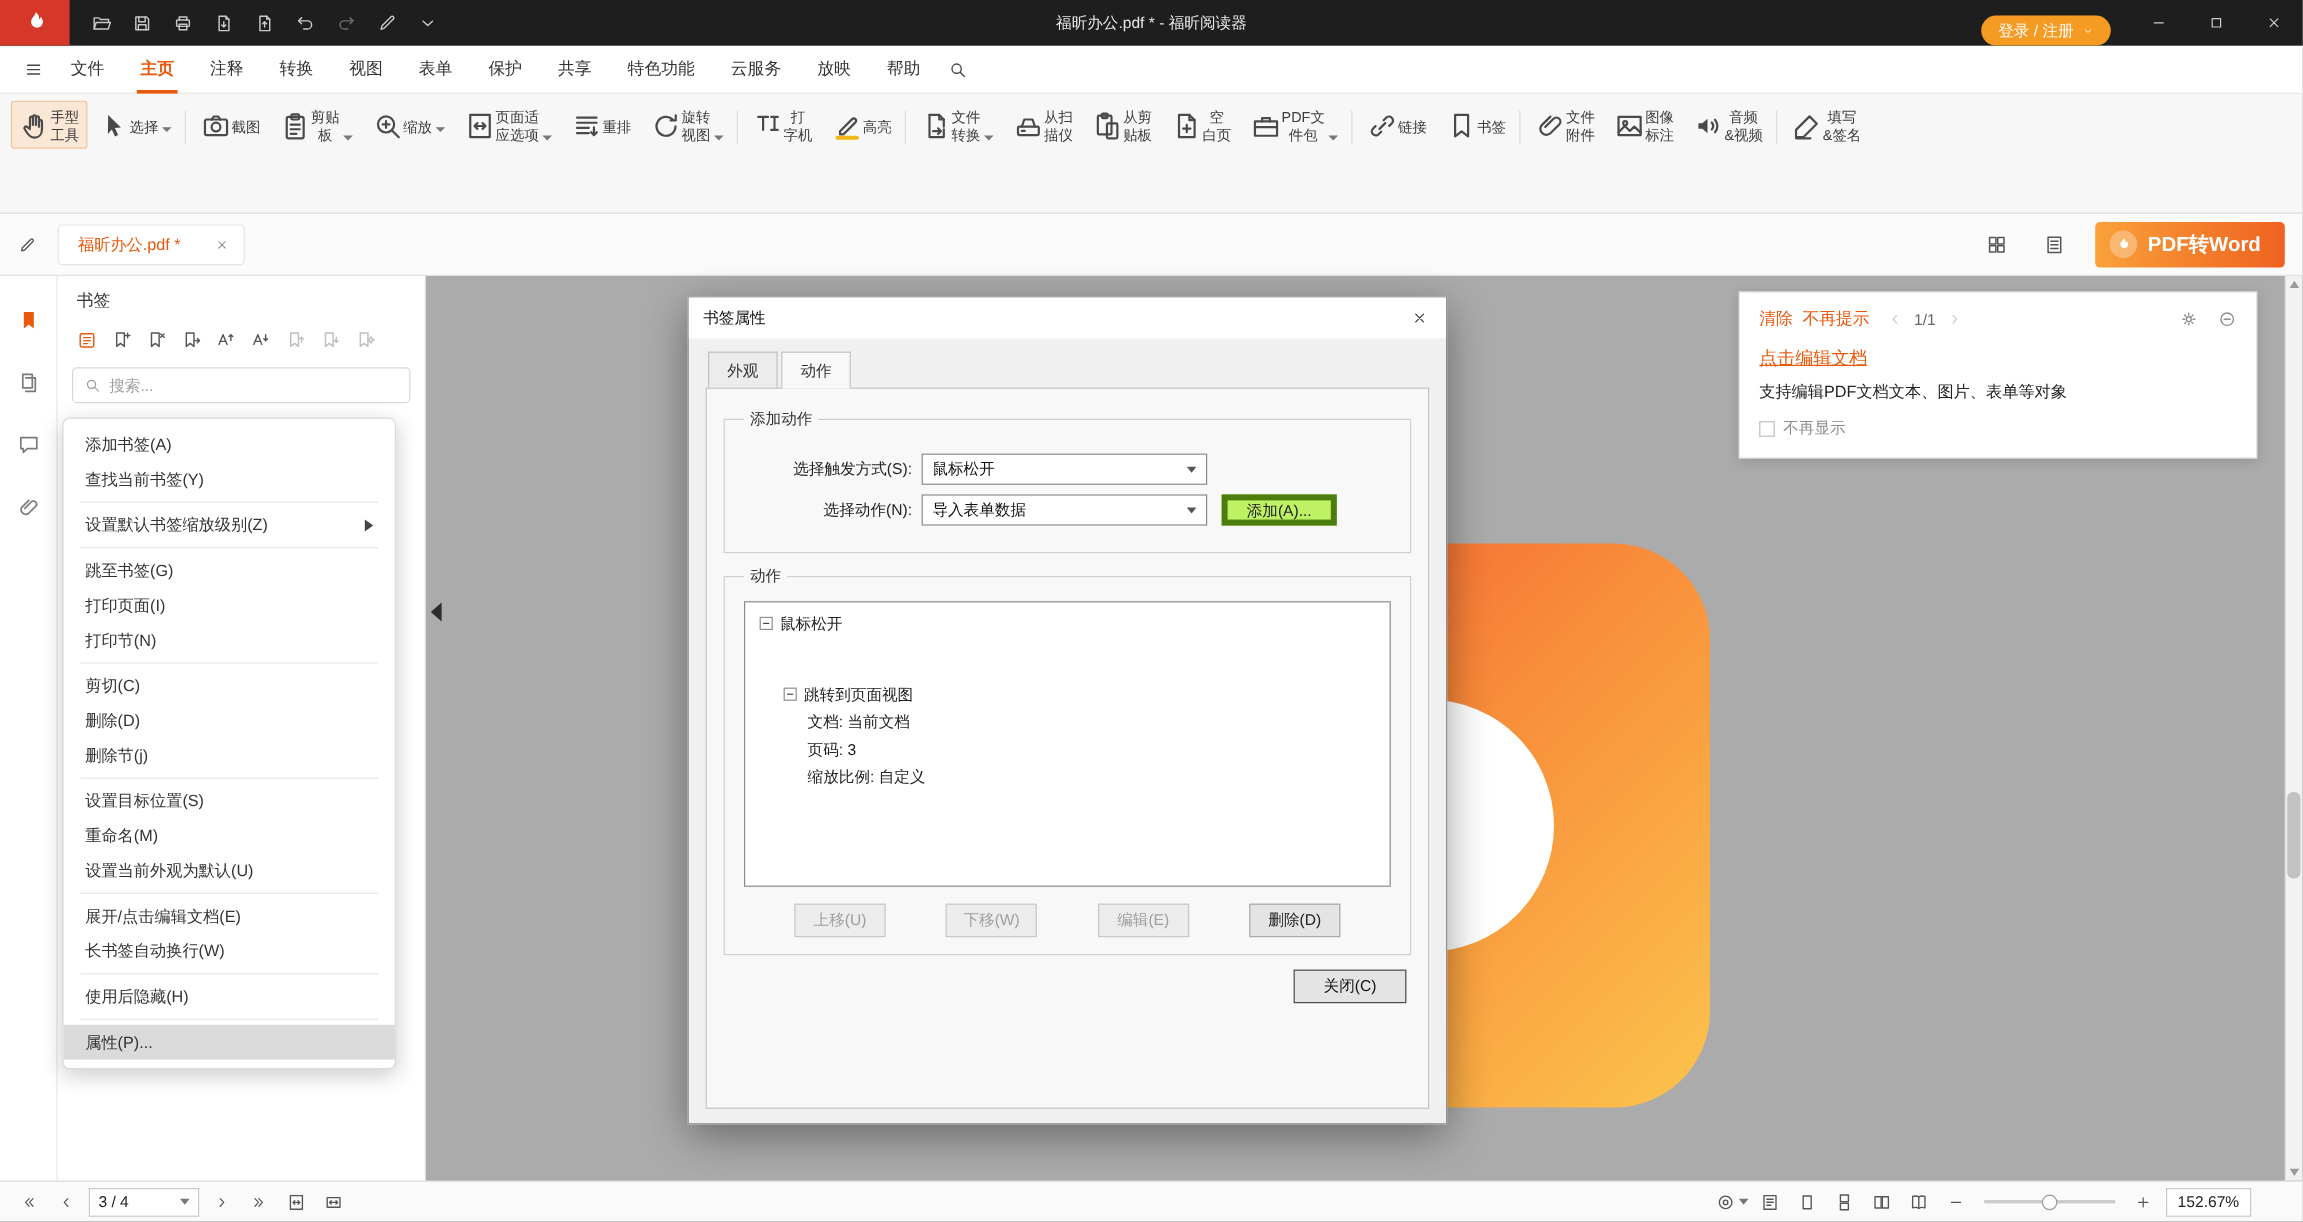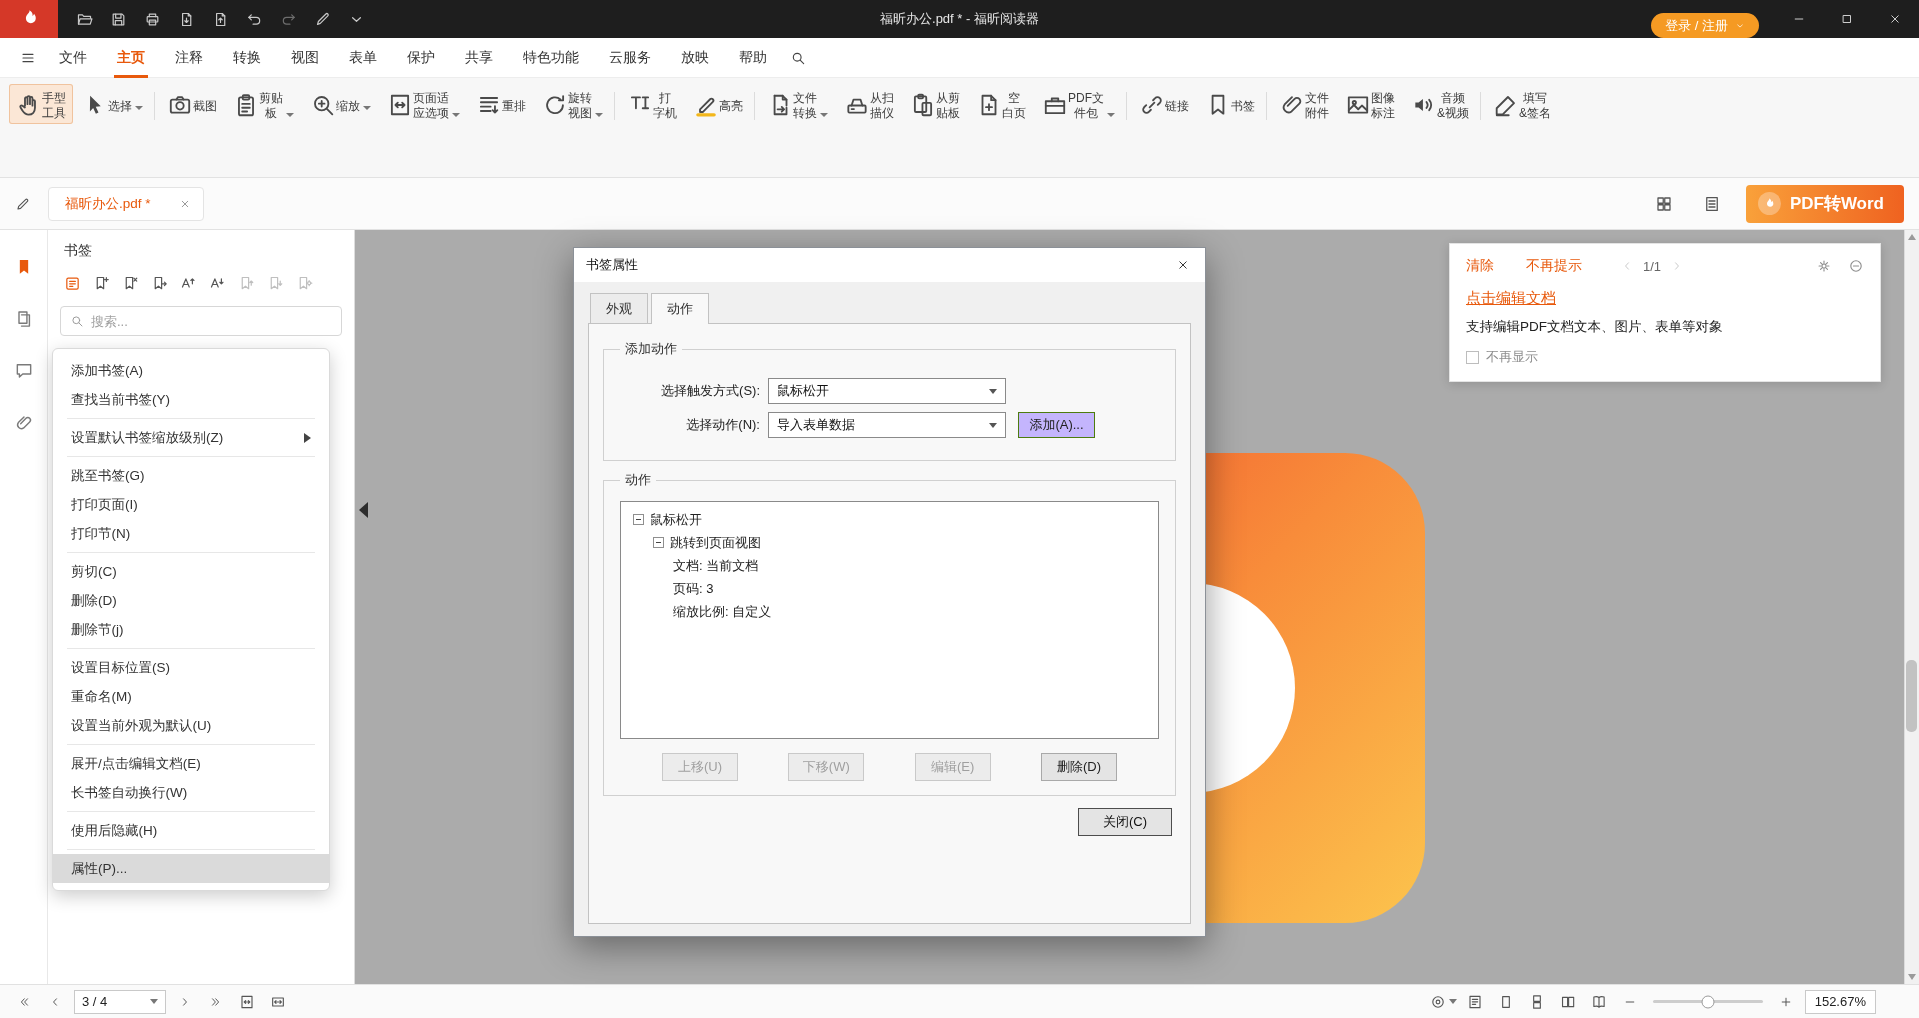--- a/index.html
+++ b/index.html
@@ -93,35 +93,35 @@
 .dlg-tabs{display:flex;margin-left:2px}
 .dlg-tab{padding:6px 15px;font-size:13px;border:1px solid #c2c2c2;border-bottom:none;background:#ececec;color:#333;position:relative;top:1px;margin-right:3px;cursor:pointer}
 .dlg-tab.active{background:#f8f8f8;z-index:2}
 .dlg-page{flex:1;border:1px solid #c2c2c2;background:#f8f8f8;padding:6px 14px 12px;z-index:1;display:flex;flex-direction:column;min-height:0}
 fieldset{border:1px solid #d0d0d0;padding:12px 16px 14px;margin-top:10px}
 legend{font-size:13px;color:#333;padding:0 5px}
 .frow{display:flex;align-items:center;margin:8px 0}
 .flabel{width:140px;text-align:right;margin-right:8px;color:#222}
 .combo{width:238px;height:26px;background:#fff;border:1px solid #8a8a8a;display:flex;align-items:center;justify-content:space-between;padding:0 8px;cursor:pointer;color:#111}
 .ccaret{width:0;height:0;border-left:4px solid transparent;border-right:4px solid transparent;border-top:5px solid #555}
-.dlg-add-btn{margin-left:12px;width:77px;height:26px;background:#c4b5fd;border:1px solid #4d7c0f;font-size:13px;cursor:pointer;color:#222}
+.dlg-add-btn{margin-left:12px;width:96px;height:26px;background:#bef264;border:5px solid #4d7c0f;font-size:13px;cursor:pointer;color:#222}
 .tree-box{background:#fff;border:1px solid #8a8a8a;height:238px;padding:6px;overflow:hidden;font-size:13px}
 .tree-line{display:flex;align-items:center;gap:6px;height:23px;color:#222;cursor:default}
 .tbox{display:none;width:11px;height:11px;border:1px solid #8f8f8f;position:relative;background:#fff;flex:none}
 .tbox::after{content:"";position:absolute;left:2px;right:2px;top:4px;height:1px;background:#444}
 .tree-line.toggle .tbox{display:block}
 .dlg-btn-row{display:flex;justify-content:space-between;padding:0 42px;margin-top:14px}
 .dlg-btn{width:76px;height:28px;background:#e4e4e4;border:1px solid #a9a9a9;font-size:13px;color:#222;cursor:pointer}
 .dlg-btn.disabled{color:#9f9f9f;border-color:#c9c9c9;background:#ececec;cursor:default}
 .dlg-footer{display:flex;justify-content:flex-end;padding:12px 4px 2px}
 .dlg-close-btn{width:94px;height:28px;background:#e4e4e4;border:1px solid #4d4d4d;font-size:13px;color:#111;cursor:pointer}
 
 
 .assistant{position:absolute;left:1449px;top:243px;width:432px;background:#fff;border:1px solid #e4e4e4;box-shadow:0 2px 10px rgba(0,0,0,.15);padding:13px 16px 15px;z-index:40}
-.as-head{display:flex;align-items:center;gap:32px;font-size:14px}
+.as-head{display:flex;align-items:center;gap:8px;font-size:14px}
 .as-link-sm{color:var(--accent,#e8590c);cursor:pointer;background:none;border:none;font-size:14px}
 .as-pager{display:flex;align-items:center;gap:9px;color:#666;font-size:13px;margin-left:6px}
 .pg-arrow{color:#c9c9c9;background:none;border:none;display:flex;cursor:pointer}
 .as-icons{margin-left:auto;display:flex;gap:16px;color:#8d8d8d}
 .as-iconbtn{background:none;border:none;color:#8d8d8d;display:flex;cursor:pointer}
 .as-edit{margin-top:14px;font-size:15px;color:var(--accent,#e8590c);text-decoration:underline;cursor:pointer;display:inline-block}
 .as-desc{margin-top:10px;font-size:13.5px;color:#222}
 .as-check{margin-top:12px;display:flex;align-items:center;gap:7px;color:#8d8d8d;font-size:13px}
 .as-checkbox{width:13px;height:13px;border:1px solid #bdbdbd;background:#fff;flex:none;cursor:pointer}
 
@@ -1063,21 +1063,21 @@
         </div>
       </fieldset>
       <fieldset>
         <legend>动作</legend>
         <div class="tree-box">
   <div class="tree-line toggle" style="padding-left: 6px;">
     <span class="tbox"></span>
     <span>鼠标松开</span>
   </div>
 
-  <div class="tree-line toggle" style="padding-left: 26px;">
+  <div class="tree-line toggle" style="padding-left: 26px; margin-top: 36px;">
     <span class="tbox"></span>
     <span>跳转到页面视图</span>
   </div>
 
   <div class="tree-line" style="padding-left: 46px;">
 
     <span>文档: 当前文档</span>
   </div>
 
   <div class="tree-line" style="padding-left: 46px;">

